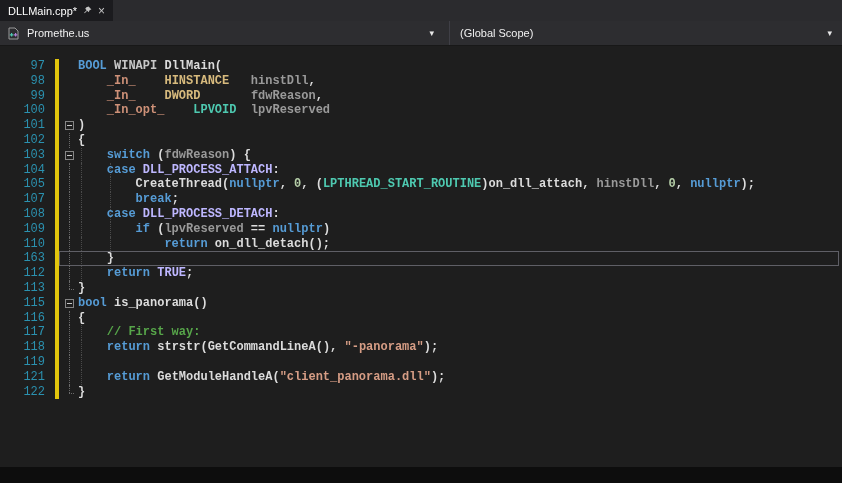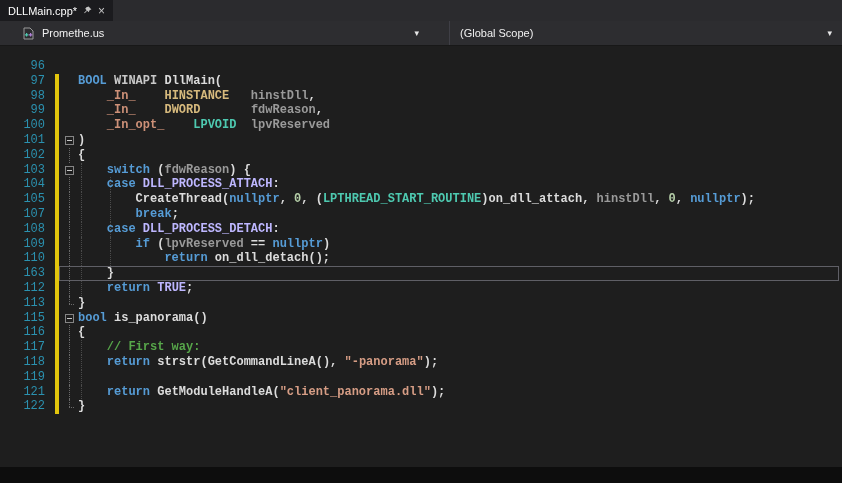--- a/index.html
+++ b/index.html
@@ -10,21 +10,21 @@
   
   .tabbar { height:21px; background:#2b2b2e; display:flex; align-items:stretch; flex:0 0 auto; }
   .tab { display:flex; align-items:center; gap:6px; padding:0 8px; background:#1b1b1e;
          color:#ffffff; font-size:11px; cursor:default; }
   .tab .pin { display:flex; align-items:center; }
   .tab .close { color:#c5c5c5; font-size:12px; line-height:1; }
 
   
   .navbar { height:25px; background:#2d2d30; display:flex; border-bottom:1px solid #181818; flex:0 0 auto; }
   .combo { display:flex; align-items:center; font-size:11px; color:#f1f1f1; }
-  .combo.project { width:450px; padding:0 22px; border-right:1px solid #3f3f46; }
+  .combo.project { width:450px; padding:0 7px; border-right:1px solid #3f3f46; }
   .combo.project .chev { margin-left:auto; margin-right:8px; }
   .combo.scope { flex:1; padding:0 10px; }
   .combo.scope .chev { margin-left:auto; }
   .chev { color:#e8e8e8; font-size:9px; }
   .proj-icon { margin-right:7px; display:flex; }
 
   
   .editor { flex:1; background:#1e1e1e; padding-top:13px; overflow:hidden; }
   .row { display:flex; height:14.8px; line-height:14.8px; white-space:pre; position:relative; z-index:0;
          font-family:"Liberation Mono","DejaVu Sans Mono",monospace; font-size:12px; }
@@ -74,21 +74,20 @@
       <span class="chev">▾</span>
     </div>
     <div class="combo scope">
       <span>(Global Scope)</span>
       <span class="chev">▾</span>
     </div>
   </div>
 
   <div class="editor">
     <div id="lines">
-        <div class="row"><span class="ln">96</span><span class="chg"></span><span class="fold"></span><span class="code"></span></div>
         <div class="row"><span class="ln">97</span><span class="chg on"></span><span class="fold"></span><span class="code"><span style="color: rgb(86, 156, 214);">BOOL</span><span style="color: rgb(220, 220, 220);"> </span><span style="color: rgb(200, 200, 200);">WINAPI</span><span style="color: rgb(220, 220, 220);"> </span><span style="color: rgb(220, 220, 220);">DllMain</span><span style="color: rgb(220, 220, 220);">(</span></span></div>
         <div class="row"><span class="ln">98</span><span class="chg on"></span><span class="fold"></span><span class="code"><span style="color: rgb(220, 220, 220);">    </span><span style="color: rgb(206, 145, 120);">_In_</span><span style="color: rgb(220, 220, 220);">    </span><span style="color: rgb(215, 186, 125);">HINSTANCE</span><span style="color: rgb(220, 220, 220);">   </span><span style="color: rgb(154, 154, 154);">hinstDll</span><span style="color: rgb(220, 220, 220);">,</span></span></div>
         <div class="row"><span class="ln">99</span><span class="chg on"></span><span class="fold"></span><span class="code"><span style="color: rgb(220, 220, 220);">    </span><span style="color: rgb(206, 145, 120);">_In_</span><span style="color: rgb(220, 220, 220);">    </span><span style="color: rgb(215, 186, 125);">DWORD</span><span style="color: rgb(220, 220, 220);">       </span><span style="color: rgb(154, 154, 154);">fdwReason</span><span style="color: rgb(220, 220, 220);">,</span></span></div>
         <div class="row"><span class="ln">100</span><span class="chg on"></span><span class="fold"></span><span class="code"><span style="color: rgb(220, 220, 220);">    </span><span style="color: rgb(206, 145, 120);">_In_opt_</span><span style="color: rgb(220, 220, 220);">    </span><span style="color: rgb(78, 201, 176);">LPVOID</span><span style="color: rgb(220, 220, 220);">  </span><span style="color: rgb(154, 154, 154);">lpvReserved</span></span></div>
         <div class="row"><span class="ln">101</span><span class="chg on"></span><span class="fold"><span class="fm"></span></span><span class="code"><span style="color: rgb(220, 220, 220);">)</span></span></div>
         <div class="row"><span class="ln">102</span><span class="chg on"></span><span class="fold fline"></span><span class="code"><span style="color: rgb(220, 220, 220);">{</span></span></div>
         <div class="row"><span class="ln">103</span><span class="chg on"></span><span class="fold"><span class="fm"></span></span><span class="code"><i class="guide" style="left: calc(0ch + 3px);"></i><span style="color: rgb(220, 220, 220);">    </span><span style="color: rgb(86, 156, 214);">switch</span><span style="color: rgb(220, 220, 220);"> (</span><span style="color: rgb(154, 154, 154);">fdwReason</span><span style="color: rgb(220, 220, 220);">) {</span></span></div>
         <div class="row"><span class="ln">104</span><span class="chg on"></span><span class="fold fline"></span><span class="code"><i class="guide" style="left: calc(0ch + 3px);"></i><i class="guide" style="left: calc(4ch + 3px);"></i><span style="color: rgb(220, 220, 220);">    </span><span style="color: rgb(86, 156, 214);">case</span><span style="color: rgb(220, 220, 220);"> </span><span style="color: rgb(190, 183, 255);">DLL_PROCESS_ATTACH</span><span style="color: rgb(220, 220, 220);">:</span></span></div>
         <div class="row"><span class="ln">105</span><span class="chg on"></span><span class="fold fline"></span><span class="code"><i class="guide" style="left: calc(0ch + 3px);"></i><i class="guide" style="left: calc(4ch + 3px);"></i><span style="color: rgb(220, 220, 220);">        </span><span style="color: rgb(220, 220, 220);">CreateThread</span><span style="color: rgb(220, 220, 220);">(</span><span style="color: rgb(86, 156, 214);">nullptr</span><span style="color: rgb(220, 220, 220);">, </span><span style="color: rgb(181, 206, 168);">0</span><span style="color: rgb(220, 220, 220);">, (</span><span style="color: rgb(78, 201, 176);">LPTHREAD_START_ROUTINE</span><span style="color: rgb(220, 220, 220);">)</span><span style="color: rgb(220, 220, 220);">on_dll_attach</span><span style="color: rgb(220, 220, 220);">, </span><span style="color: rgb(154, 154, 154);">hinstDll</span><span style="color: rgb(220, 220, 220);">, </span><span style="color: rgb(181, 206, 168);">0</span><span style="color: rgb(220, 220, 220);">, </span><span style="color: rgb(86, 156, 214);">nullptr</span><span style="color: rgb(220, 220, 220);">);</span></span></div>
         <div class="row"><span class="ln">107</span><span class="chg on"></span><span class="fold fline"></span><span class="code"><i class="guide" style="left: calc(0ch + 3px);"></i><i class="guide" style="left: calc(4ch + 3px);"></i><span style="color: rgb(220, 220, 220);">        </span><span style="color: rgb(86, 156, 214);">break</span><span style="color: rgb(220, 220, 220);">;</span></span></div>

